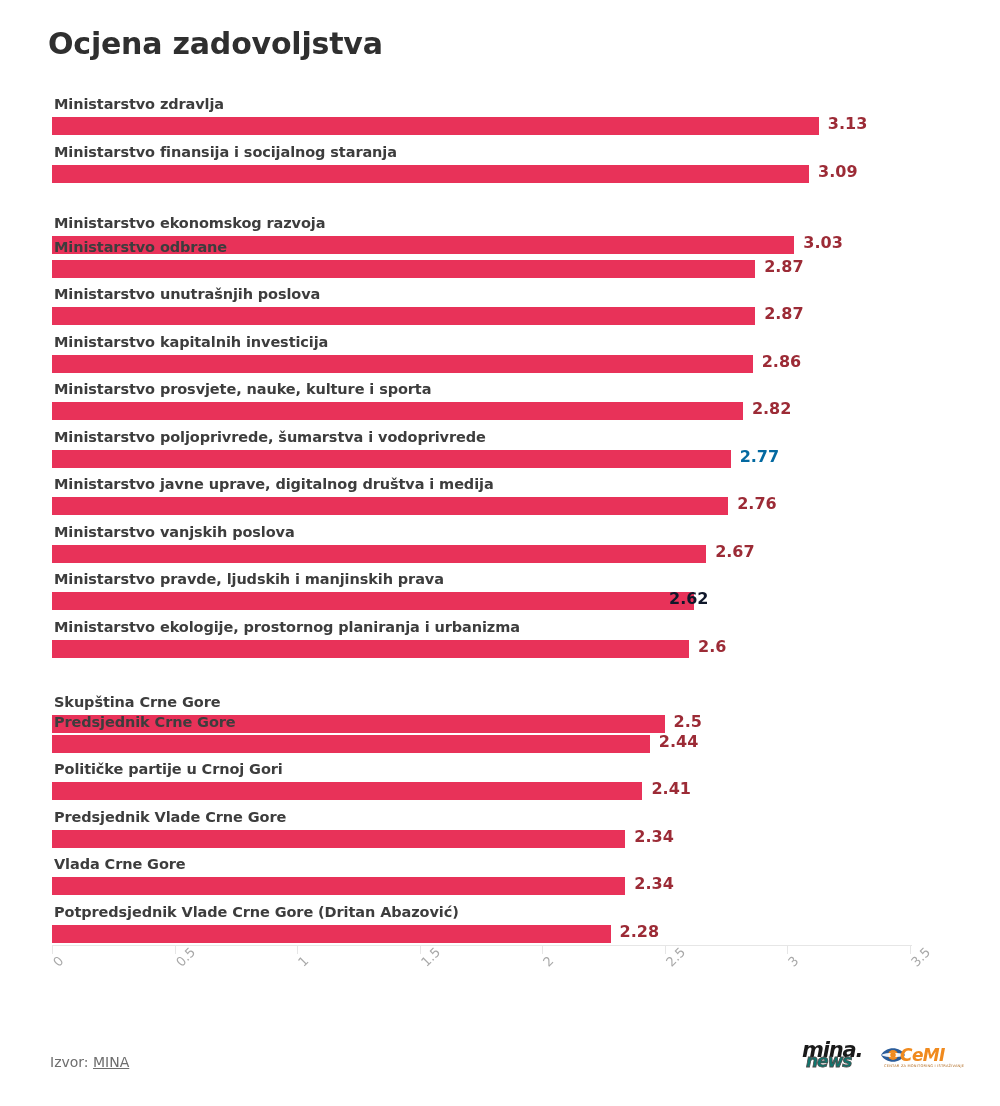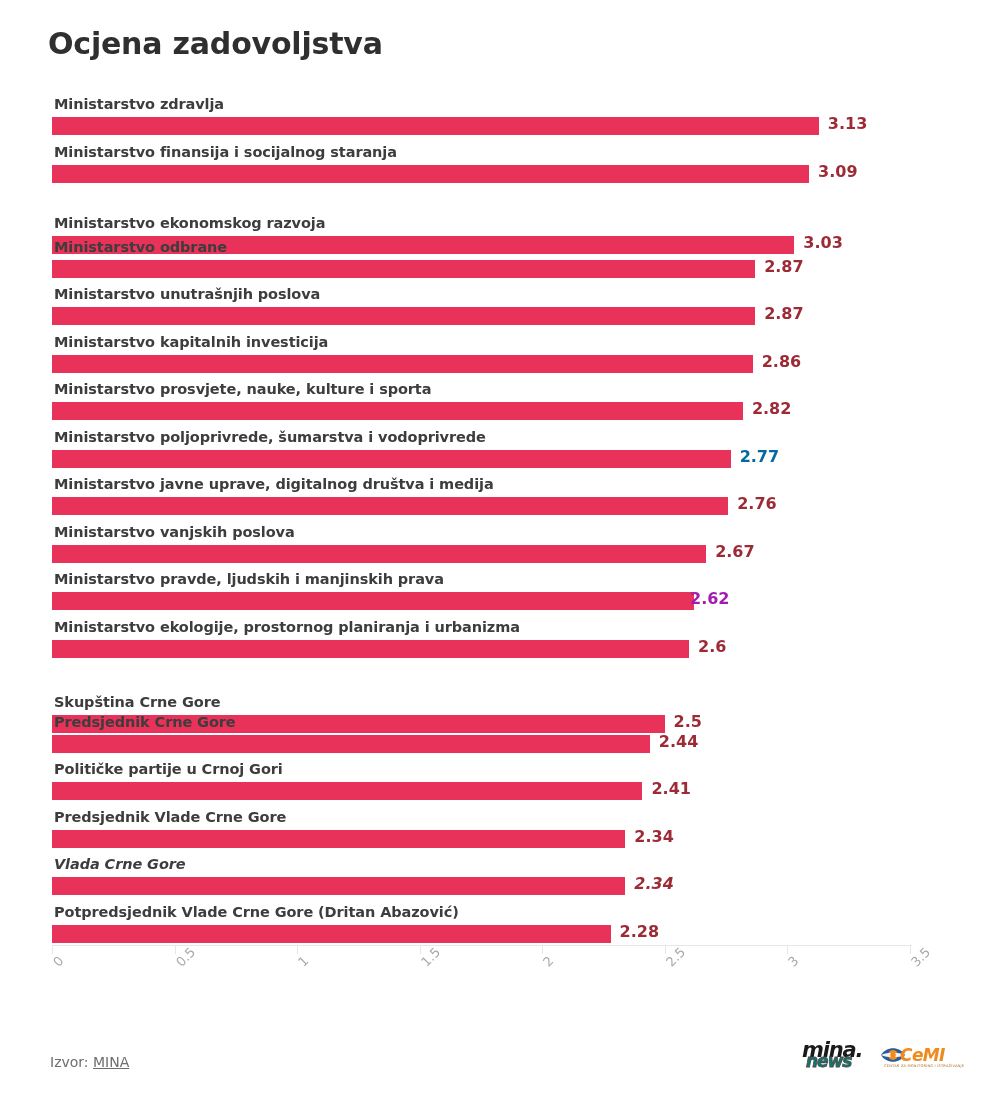--- a/index.html
+++ b/index.html
@@ -251,21 +251,21 @@
         <div class="bar-value" style="left: 685.2px; color: rgb(156, 43, 54);">2.76</div>
       </div>
       <div class="row" style="top: 427.5px;">
         <div class="row-label">Ministarstvo vanjskih poslova</div>
         <div class="bar" style="width: 654.15px; background: rgb(232, 50, 89);"></div>
         <div class="bar-value" style="left: 663.15px; color: rgb(156, 43, 54);">2.67</div>
       </div>
       <div class="row" style="top: 475px;">
         <div class="row-label">Ministarstvo pravde, ljudskih i manjinskih prava</div>
         <div class="bar" style="width: 641.9px; background: rgb(232, 50, 89);"></div>
-        <div class="bar-value" style="left: 638px; color: #a21caf;">2.62</div>
+        <div class="bar-value" style="left: 617px; color: #0f172a;">2.62</div>
       </div>
       <div class="row" style="top: 522.5px;">
         <div class="row-label">Ministarstvo ekologije, prostornog planiranja i urbanizma</div>
         <div class="bar" style="width: 637px; background: rgb(232, 50, 89);"></div>
         <div class="bar-value" style="left: 646px; color: rgb(156, 43, 54);">2.6</div>
       </div>
       <div class="row" style="top: 570px; margin-top: 28px;">
         <div class="row-label">Skupština Crne Gore</div>
         <div class="bar" style="width: 612.5px; background: rgb(232, 50, 89);"></div>
         <div class="bar-value" style="left: 621.5px; color: rgb(156, 43, 54);">2.5</div>
@@ -278,21 +278,21 @@
       <div class="row" style="top: 665px;">
         <div class="row-label">Političke partije u Crnoj Gori</div>
         <div class="bar" style="width: 590.45px; background: rgb(232, 50, 89);"></div>
         <div class="bar-value" style="left: 599.45px; color: rgb(156, 43, 54);">2.41</div>
       </div>
       <div class="row" style="top: 712.5px;">
         <div class="row-label">Predsjednik Vlade Crne Gore</div>
         <div class="bar" style="width: 573.3px; background: rgb(232, 50, 89);"></div>
         <div class="bar-value" style="left: 582.3px; color: rgb(156, 43, 54);">2.34</div>
       </div>
-      <div class="row" style="top: 760px; font-style: italic;">
+      <div class="row" style="top: 760px;">
         <div class="row-label">Vlada Crne Gore</div>
         <div class="bar" style="width: 573.3px; background: rgb(232, 50, 89);"></div>
         <div class="bar-value" style="left: 582.3px; color: rgb(156, 43, 54);">2.34</div>
       </div>
       <div class="row" style="top: 807.5px;">
         <div class="row-label">Potpredsjednik Vlade Crne Gore (Dritan Abazović)</div>
         <div class="bar" style="width: 558.6px; background: rgb(232, 50, 89);"></div>
         <div class="bar-value" style="left: 567.6px; color: rgb(156, 43, 54);">2.28</div>
       </div>
     </div>

